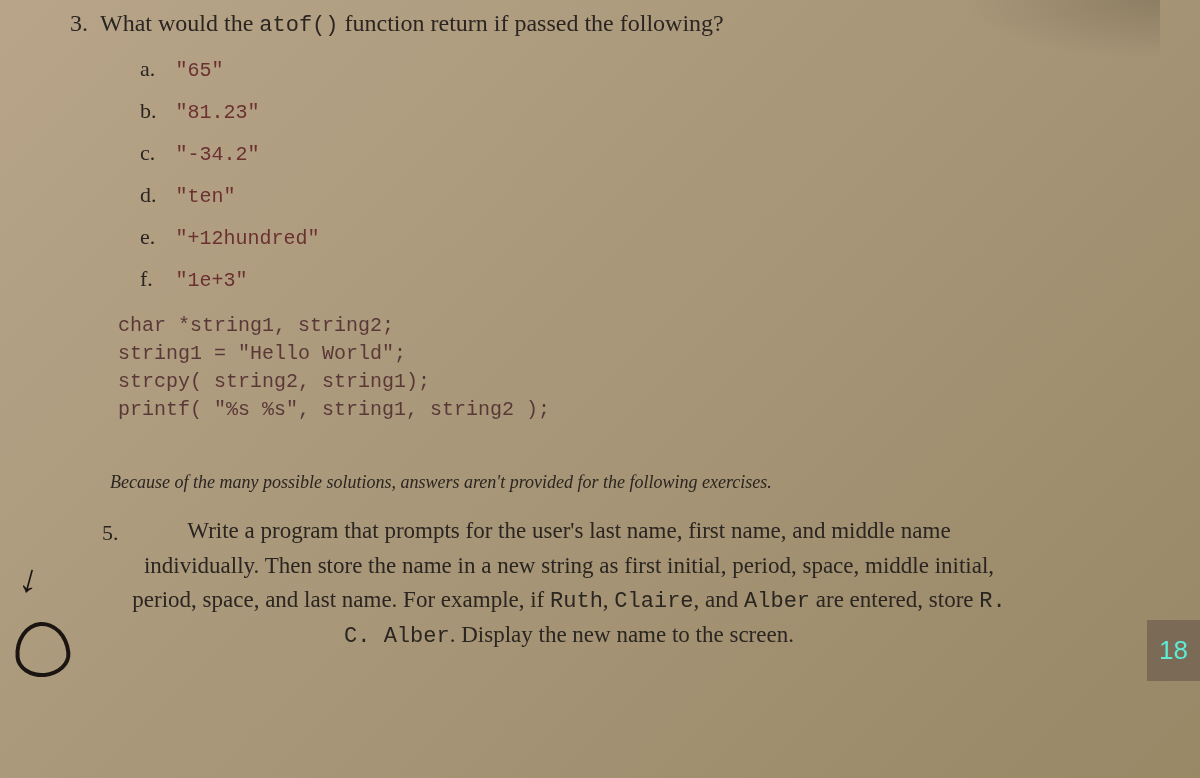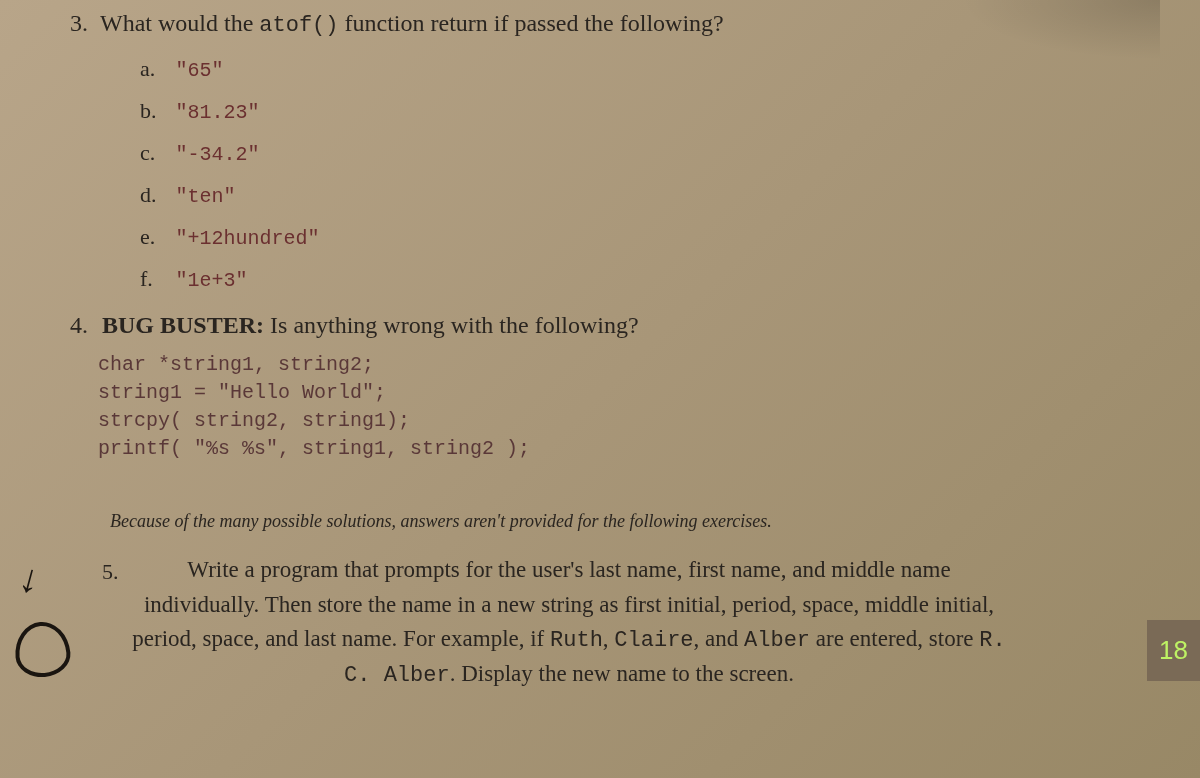--- a/index.html
+++ b/index.html
@@ -60,21 +60,21 @@
     .q4-title {
       font-size: 24px;
     }
     .bold {
       font-weight: bold;
     }
     .code-block {
       font-family: 'Courier New', monospace;
       font-size: 20px;
       color: #5a3838;
-      margin-left: 28px;
+      margin-left: 48px;
       margin-top: 12px;
       line-height: 1.4;
       white-space: pre;
     }
     .italic-note {
       font-style: italic;
       font-size: 18px;
       margin-top: 45px;
       margin-left: 40px;
       margin-right: 100px;
@@ -114,21 +114,21 @@
       top: 555px;
       font-size: 40px;
       color: #1a1510;
       transform: rotate(15deg);
     }
     .page-tab {
       position: absolute;
       right: 0;
       top: 620px;
       background: #7a6a56;
-      color: #bef264;
+      color: #5eead4;
       padding: 15px 12px;
       font-size: 26px;
       font-family: Arial, sans-serif;
     }
     .page-curve {
       position: absolute;
       top: 0;
       right: 40px;
       width: 200px;
       height: 60px;
@@ -169,24 +169,20 @@
         <span class="opt-code">"+12hundred"</span>
       </div>
       <div class="option">
         <span class="opt-letter">f.</span>
         <span class="opt-code">"1e+3"</span>
       </div>
     </div>
   </div>
 
   <div class="q4">
-    <div class="q4-title">
-      <span class="q-num">4.</span>
-      <span class="bold">BUG BUSTER:</span><span> Is anything wrong with the following?</span>
-    </div>
     <div class="code-block">char *string1, string2;
 string1 = "Hello World";
 strcpy( string2, string1);
 printf( "%s %s", string1, string2 );</div>
   </div>
 
   <div class="italic-note">Because of the many possible solutions, answers aren't provided for the following exercises.</div>
 
   <div class="q5">
     <span class="q5-num">5.</span>

